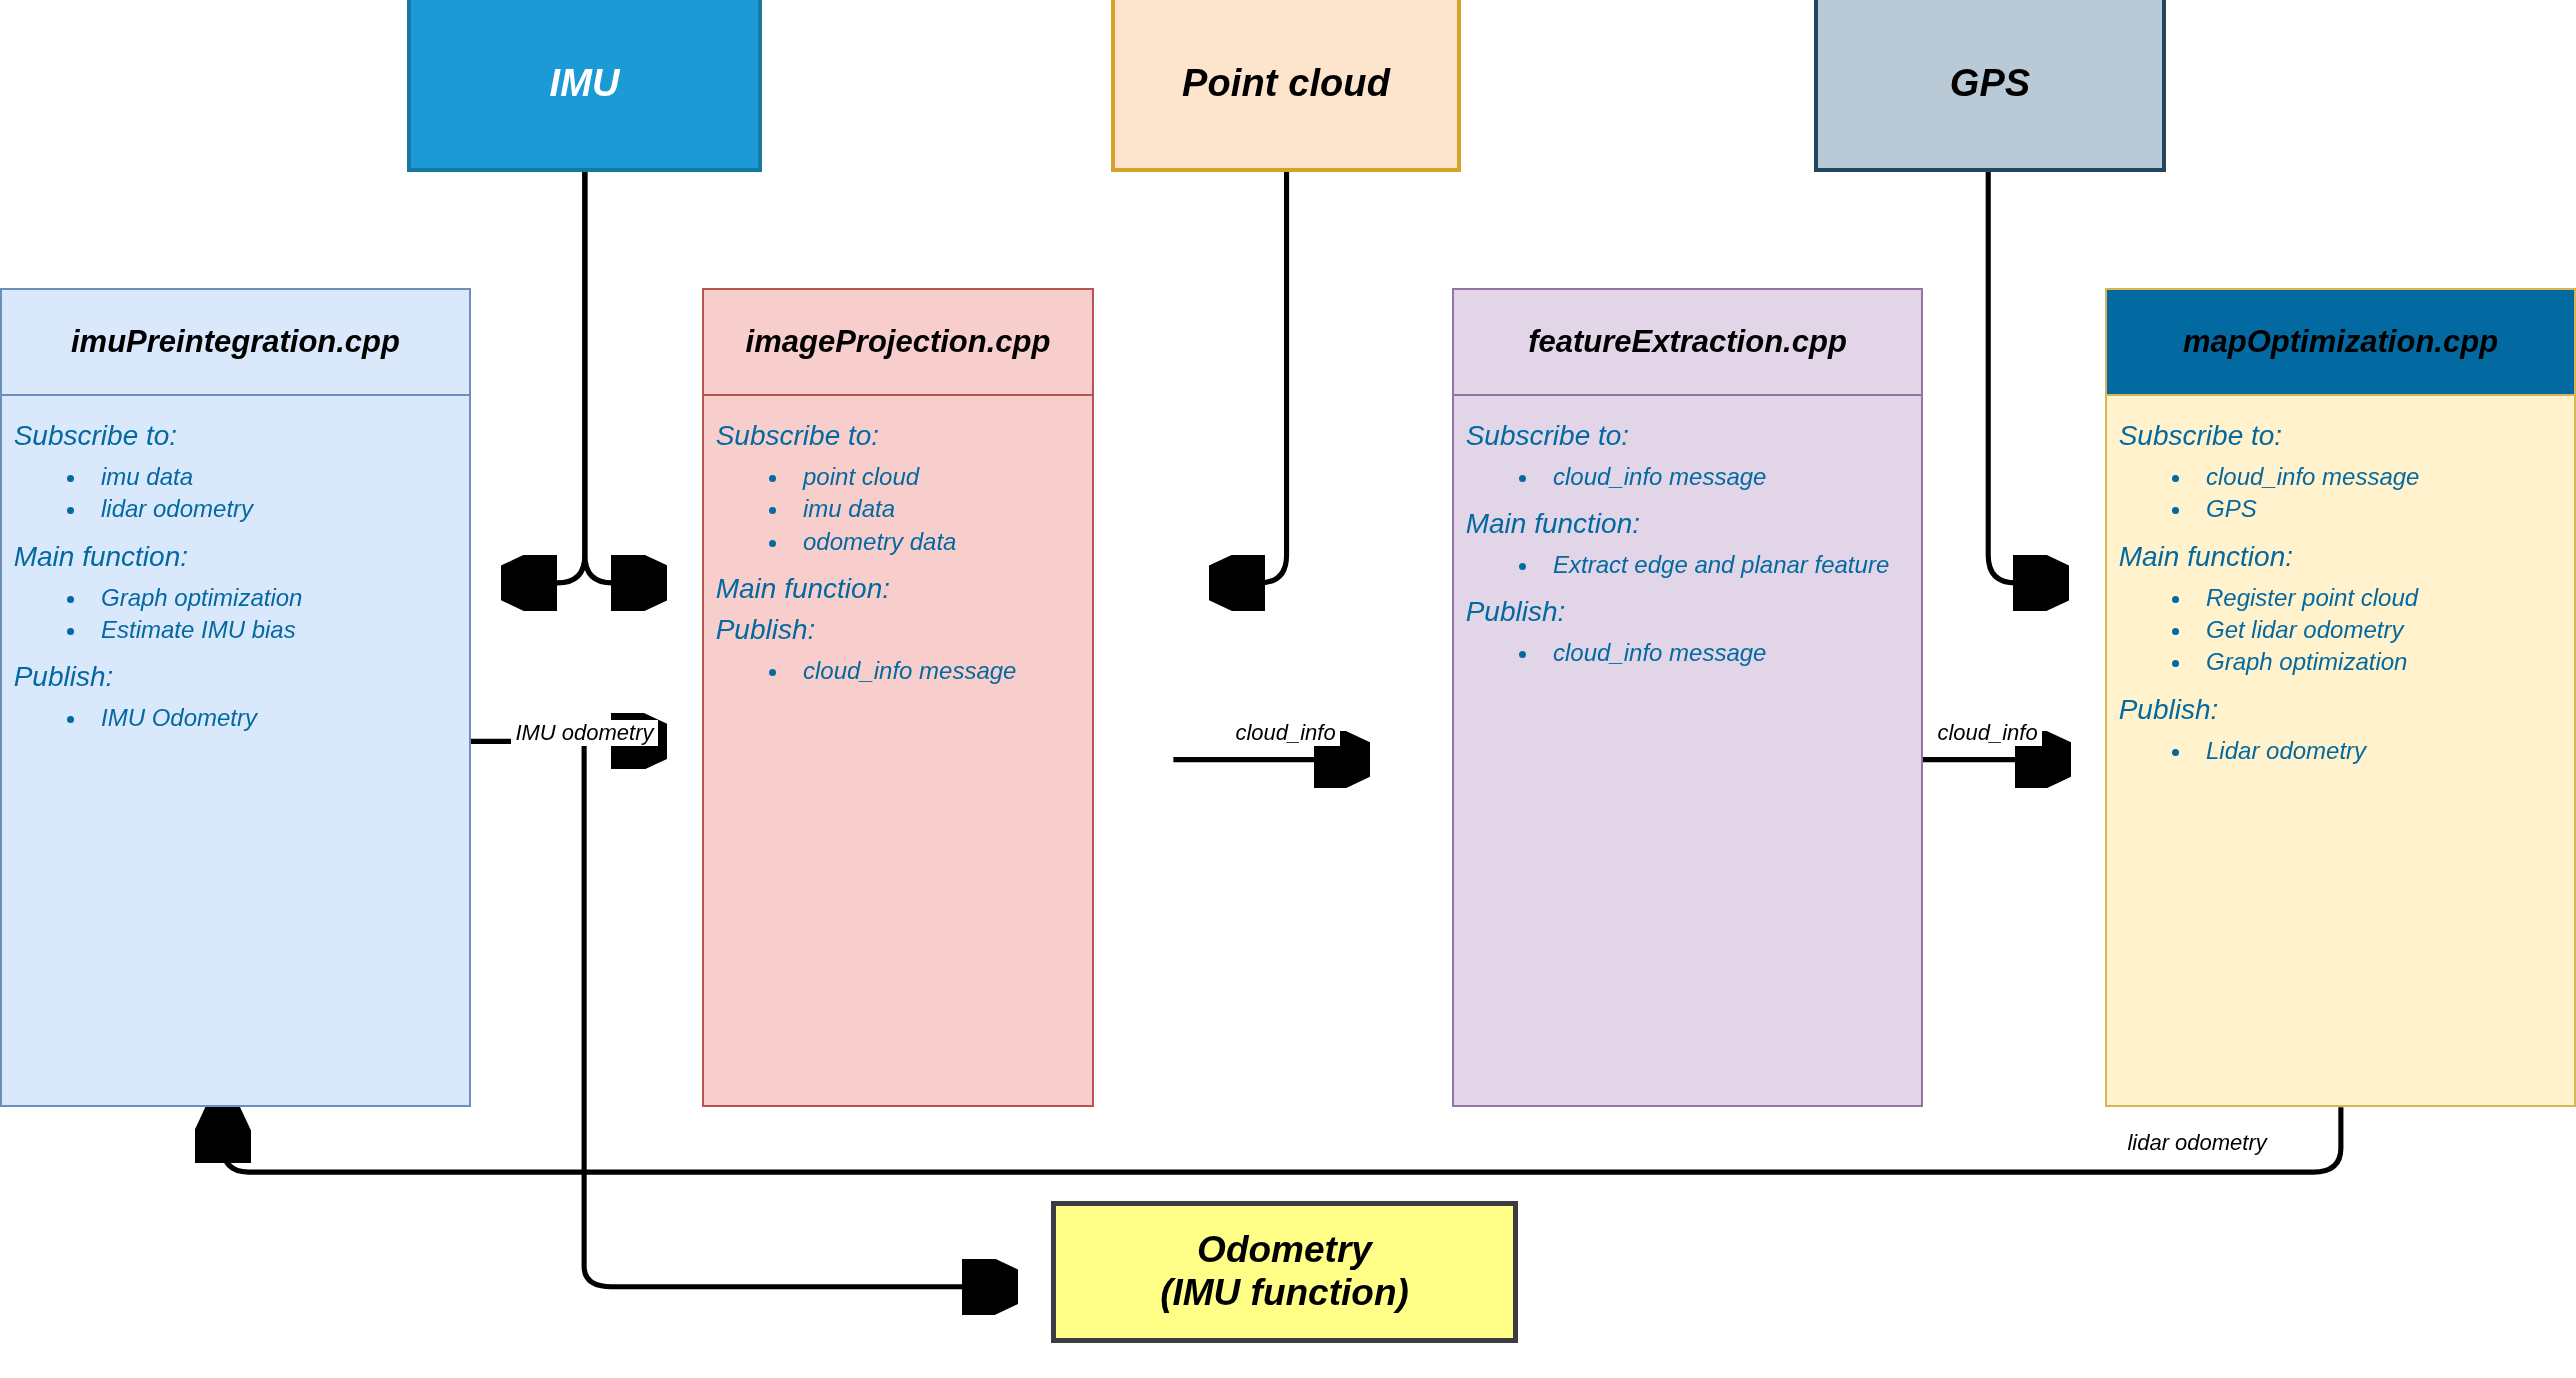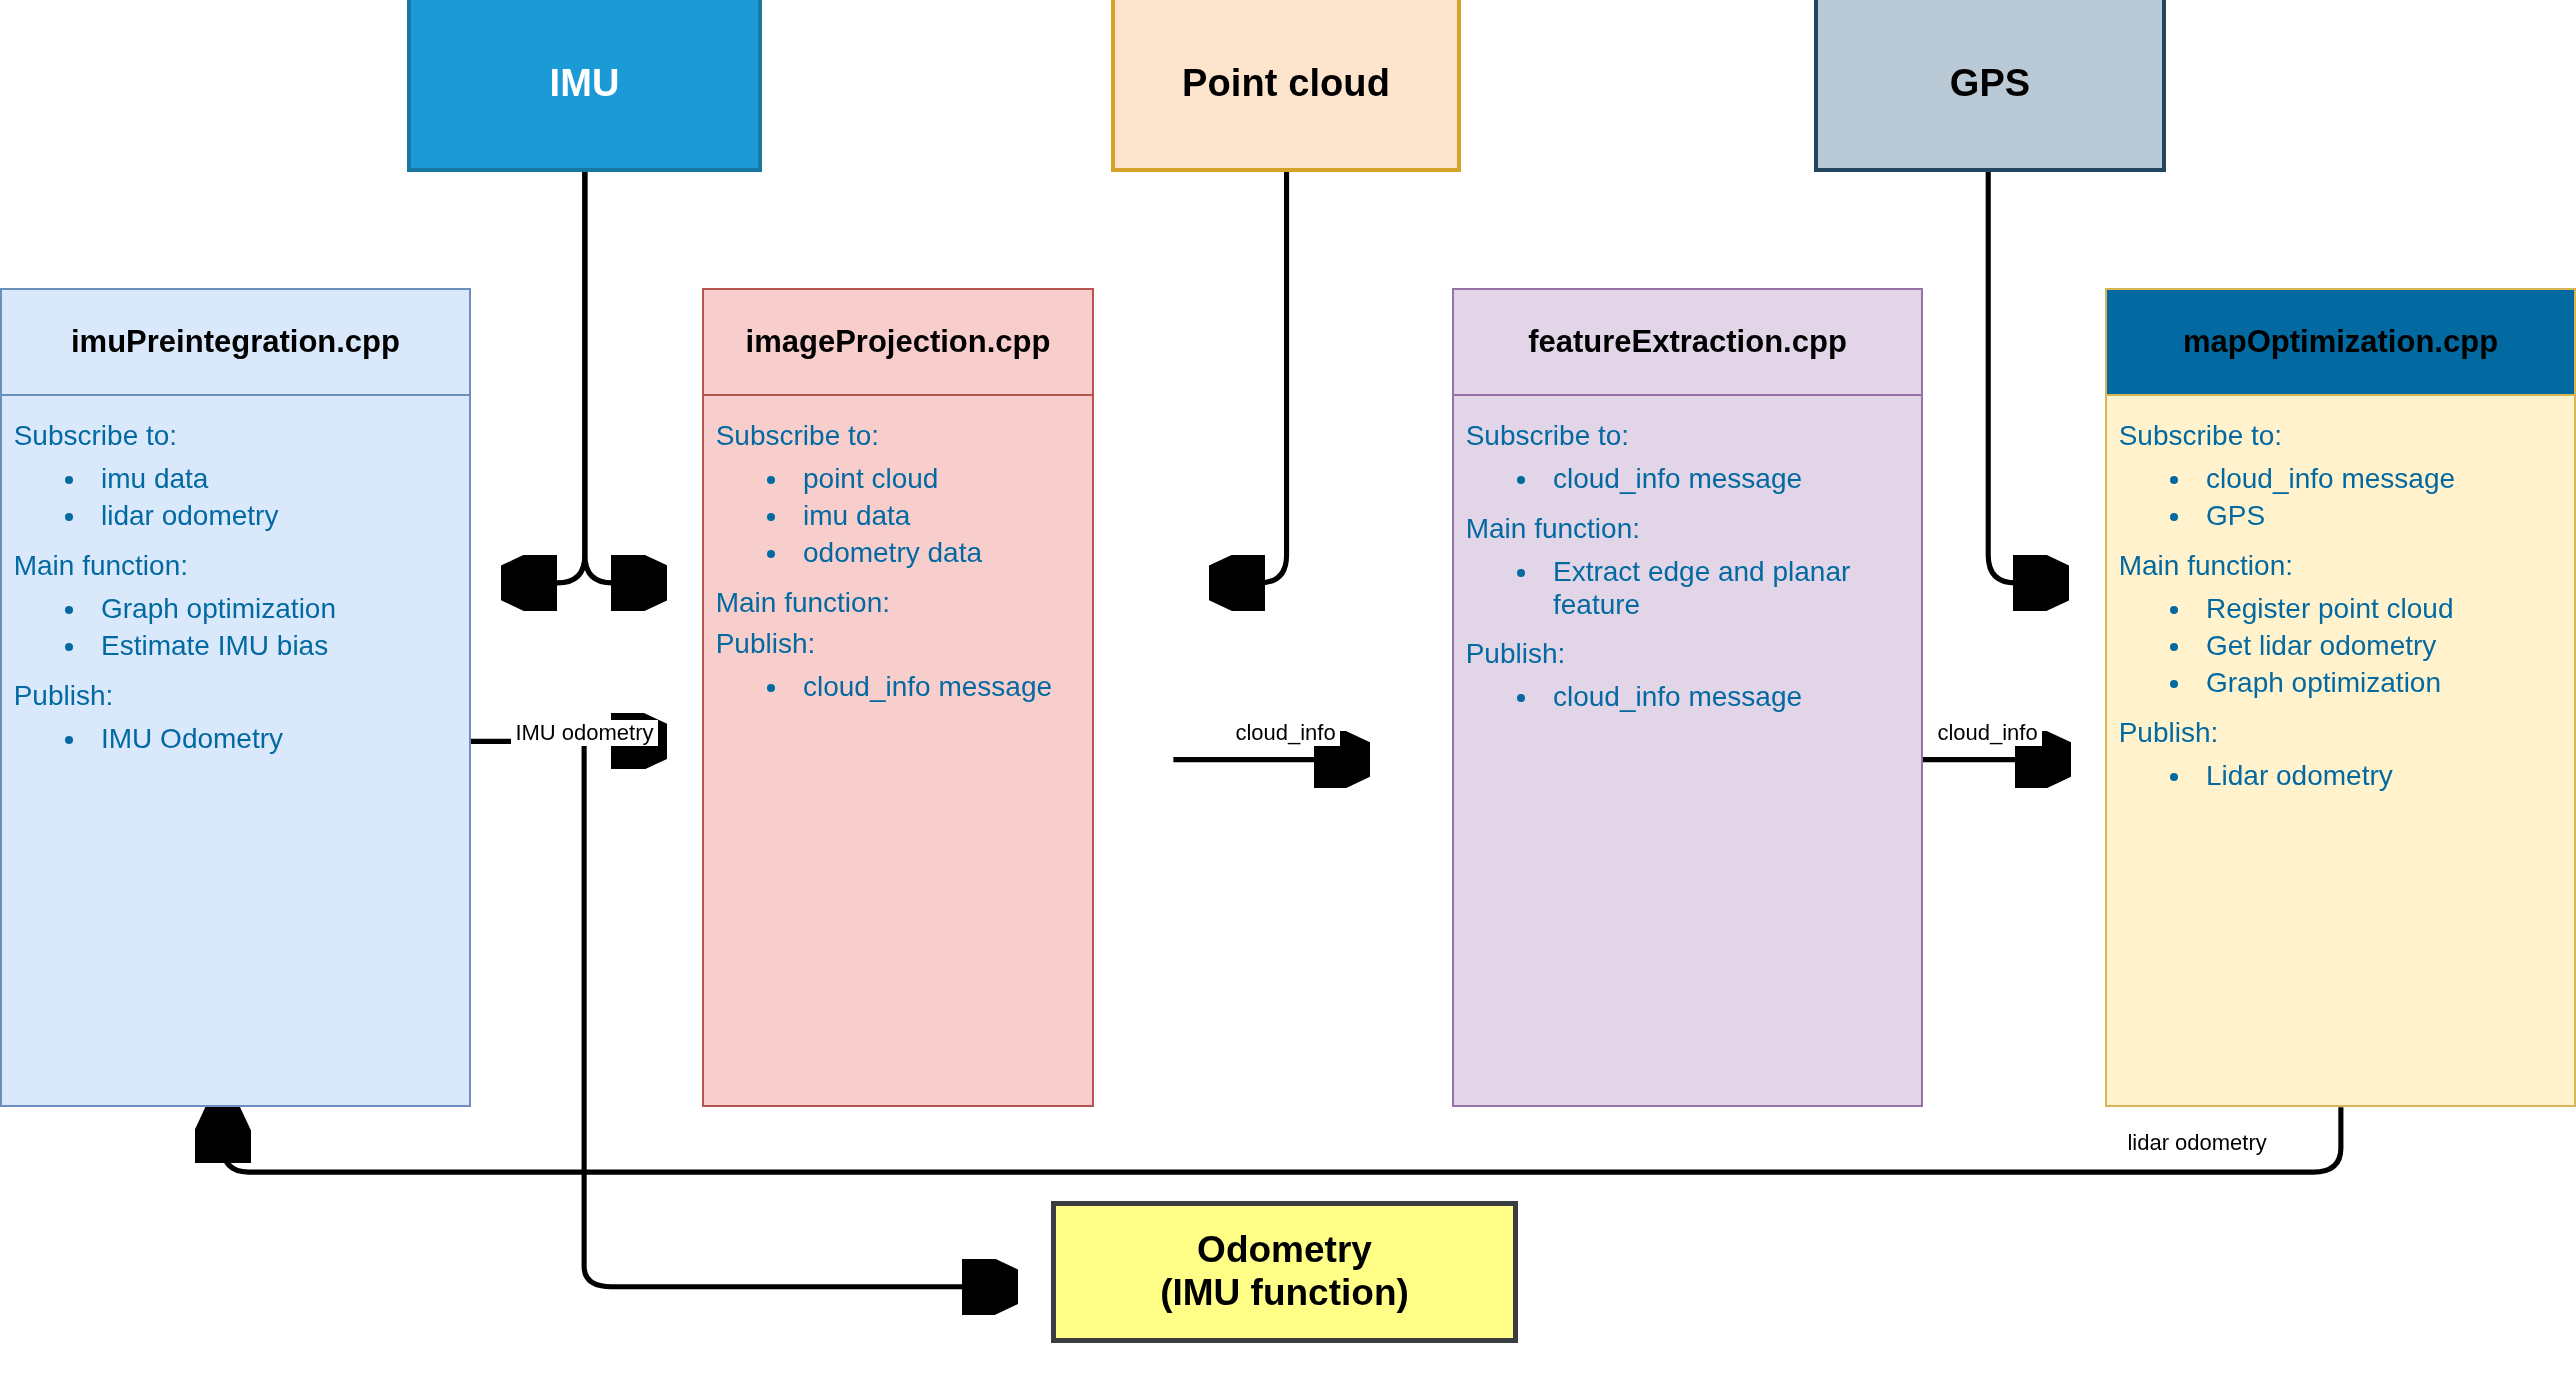--- a/index.html
+++ b/index.html
@@ -9,20 +9,21 @@
   body {
     font-family: "Liberation Sans", sans-serif;
     -webkit-font-smoothing: antialiased;
   }
   #stage {
     position: relative;
     width: 2576px;
     height: 1379px;
     background: #ffffff;
     overflow: hidden;
+    font-style: italic;
   }
 
   
   .src-box {
     position: absolute;
     box-sizing: border-box;
     display: flex;
     align-items: center;
     justify-content: center;
     font-weight: bold;
@@ -85,21 +86,21 @@
   .card .sec-label {
     margin: 13px 0 0 11.7px;
     font-size: 28px;
   }
   .card ul {
     margin: 13px 0 19px 0;
     padding-left: 86px;
     list-style: disc;
   }
   .card ul li {
-    font-size: 28px;
+    font-size: 24px;
     line-height: 1.17;
     margin: 0 0 4.4px 0;
     padding-left: 13px;
   }
 
   
   #card-imupre {
     left: 0px; top: 288px; width: 471px; height: 819px;
     background: #dae8fc; border-color: #6c8ebf;
   }

